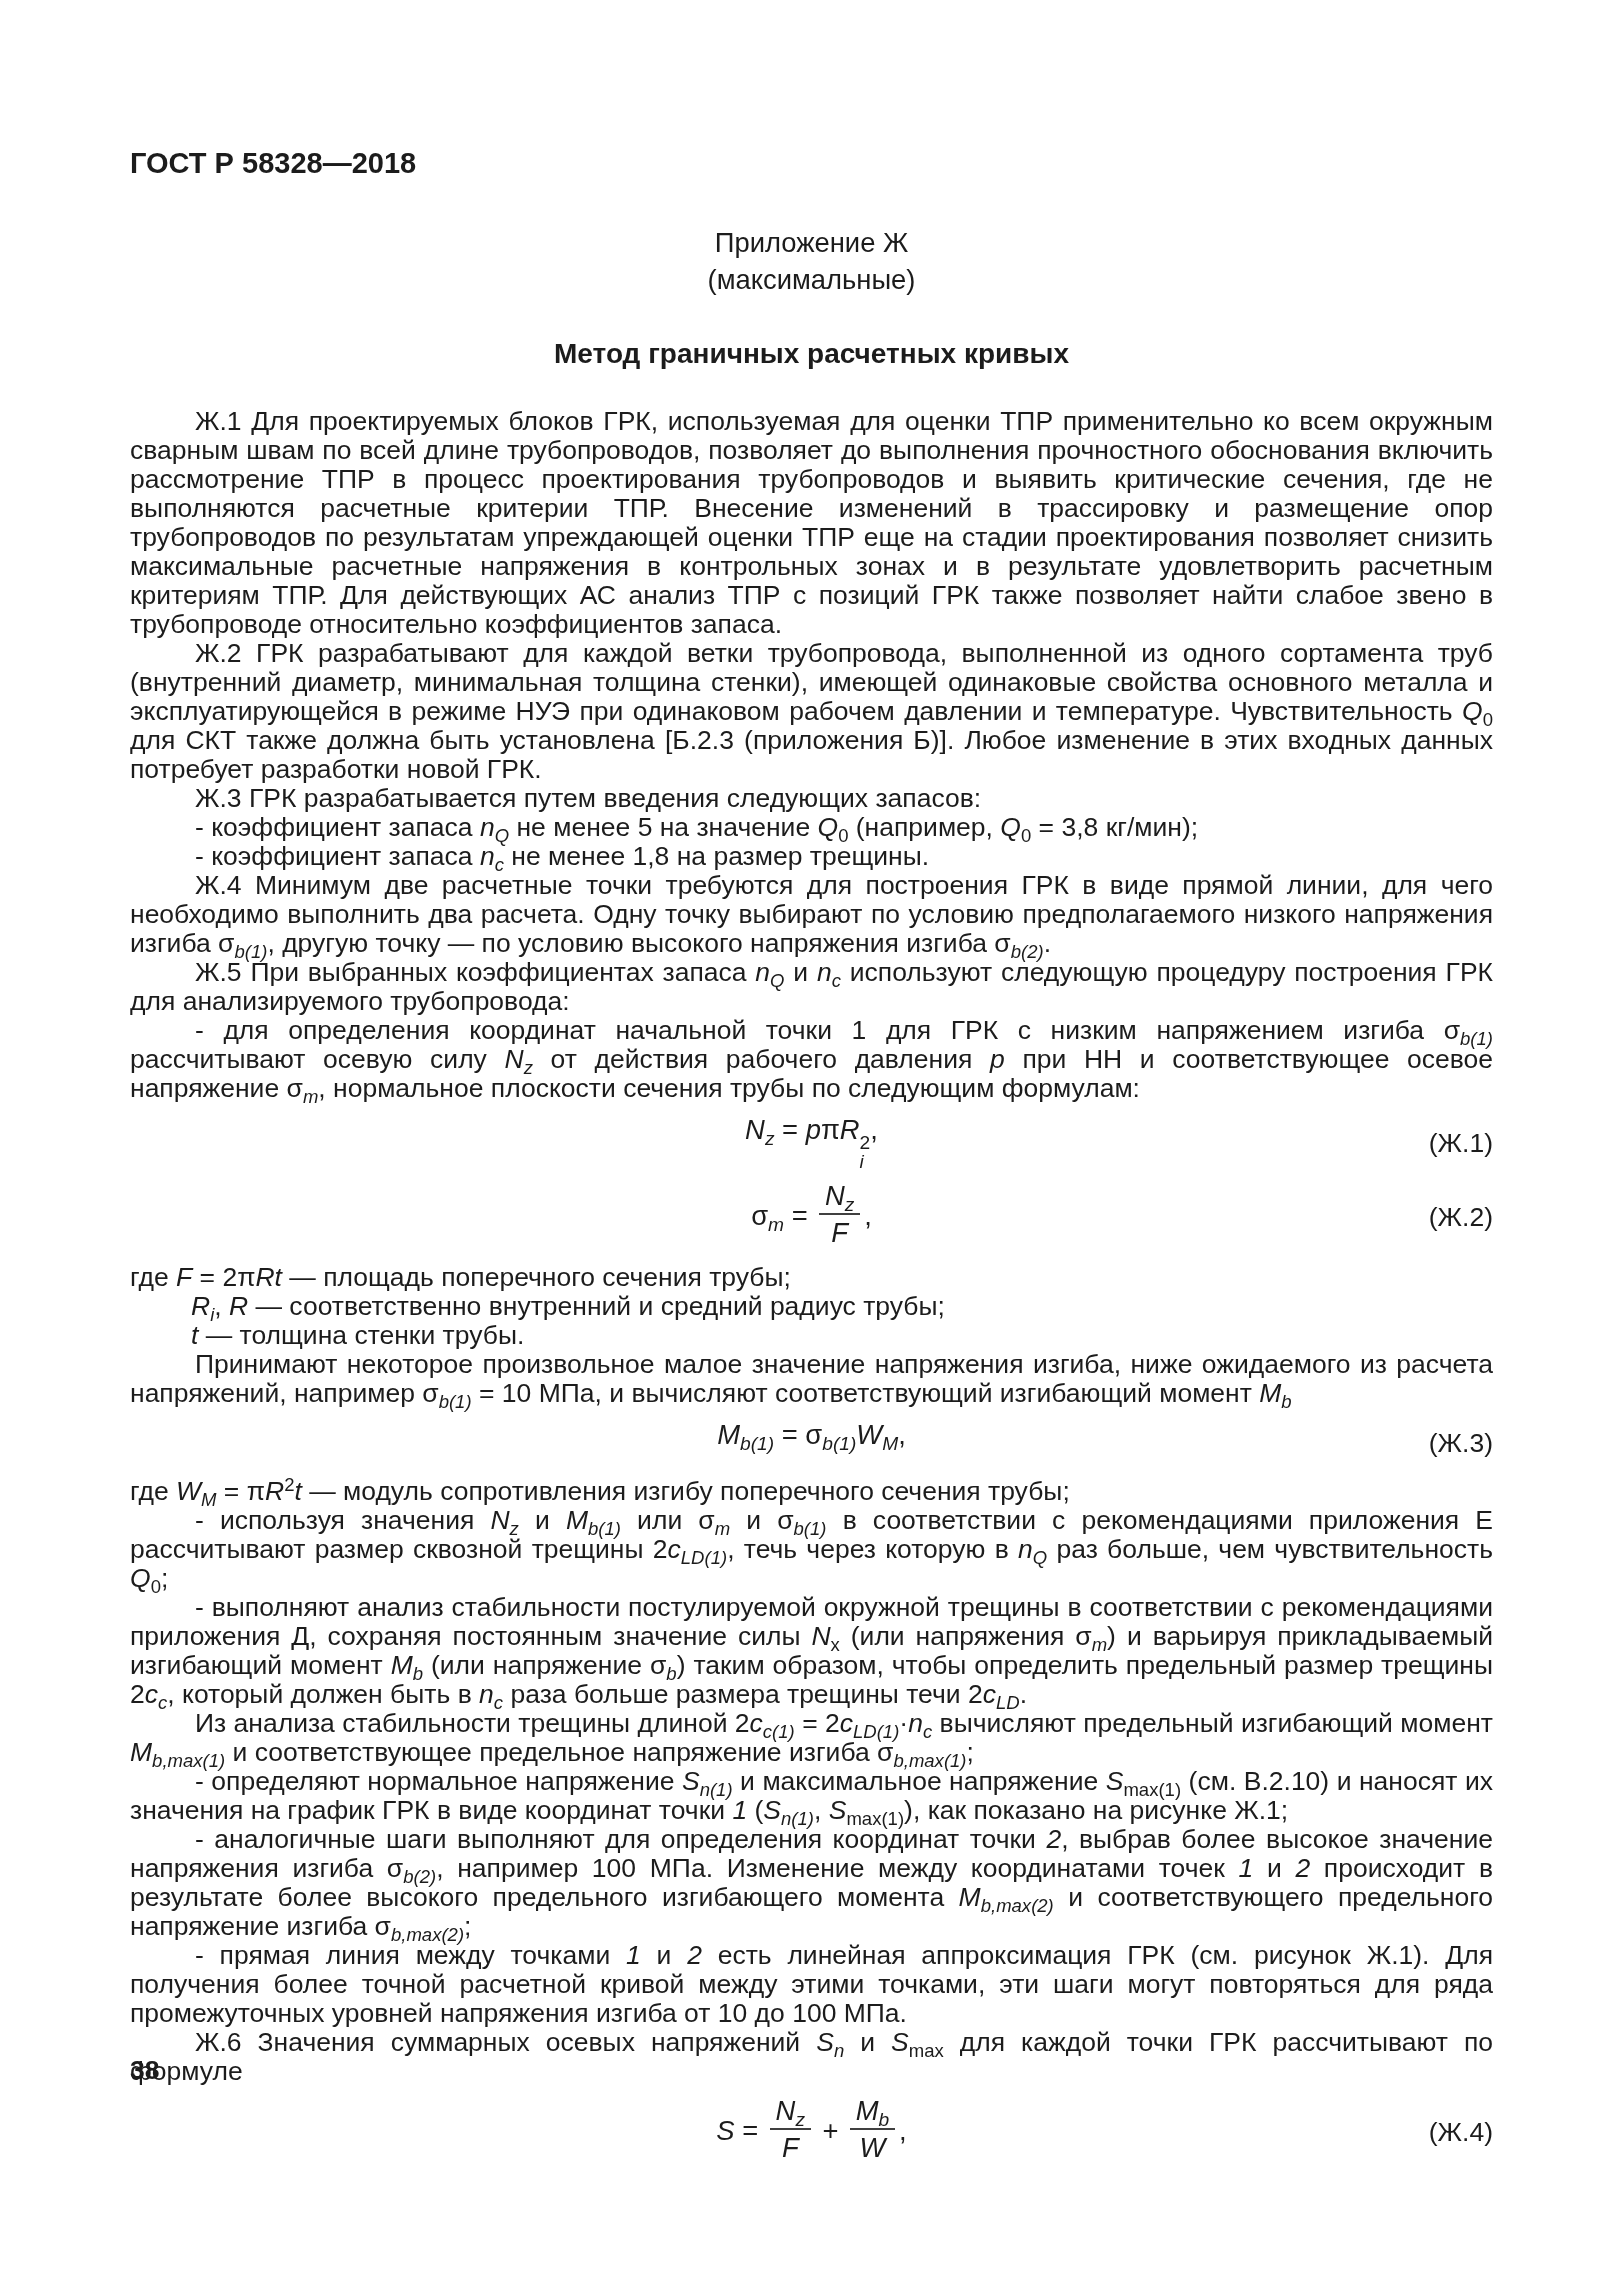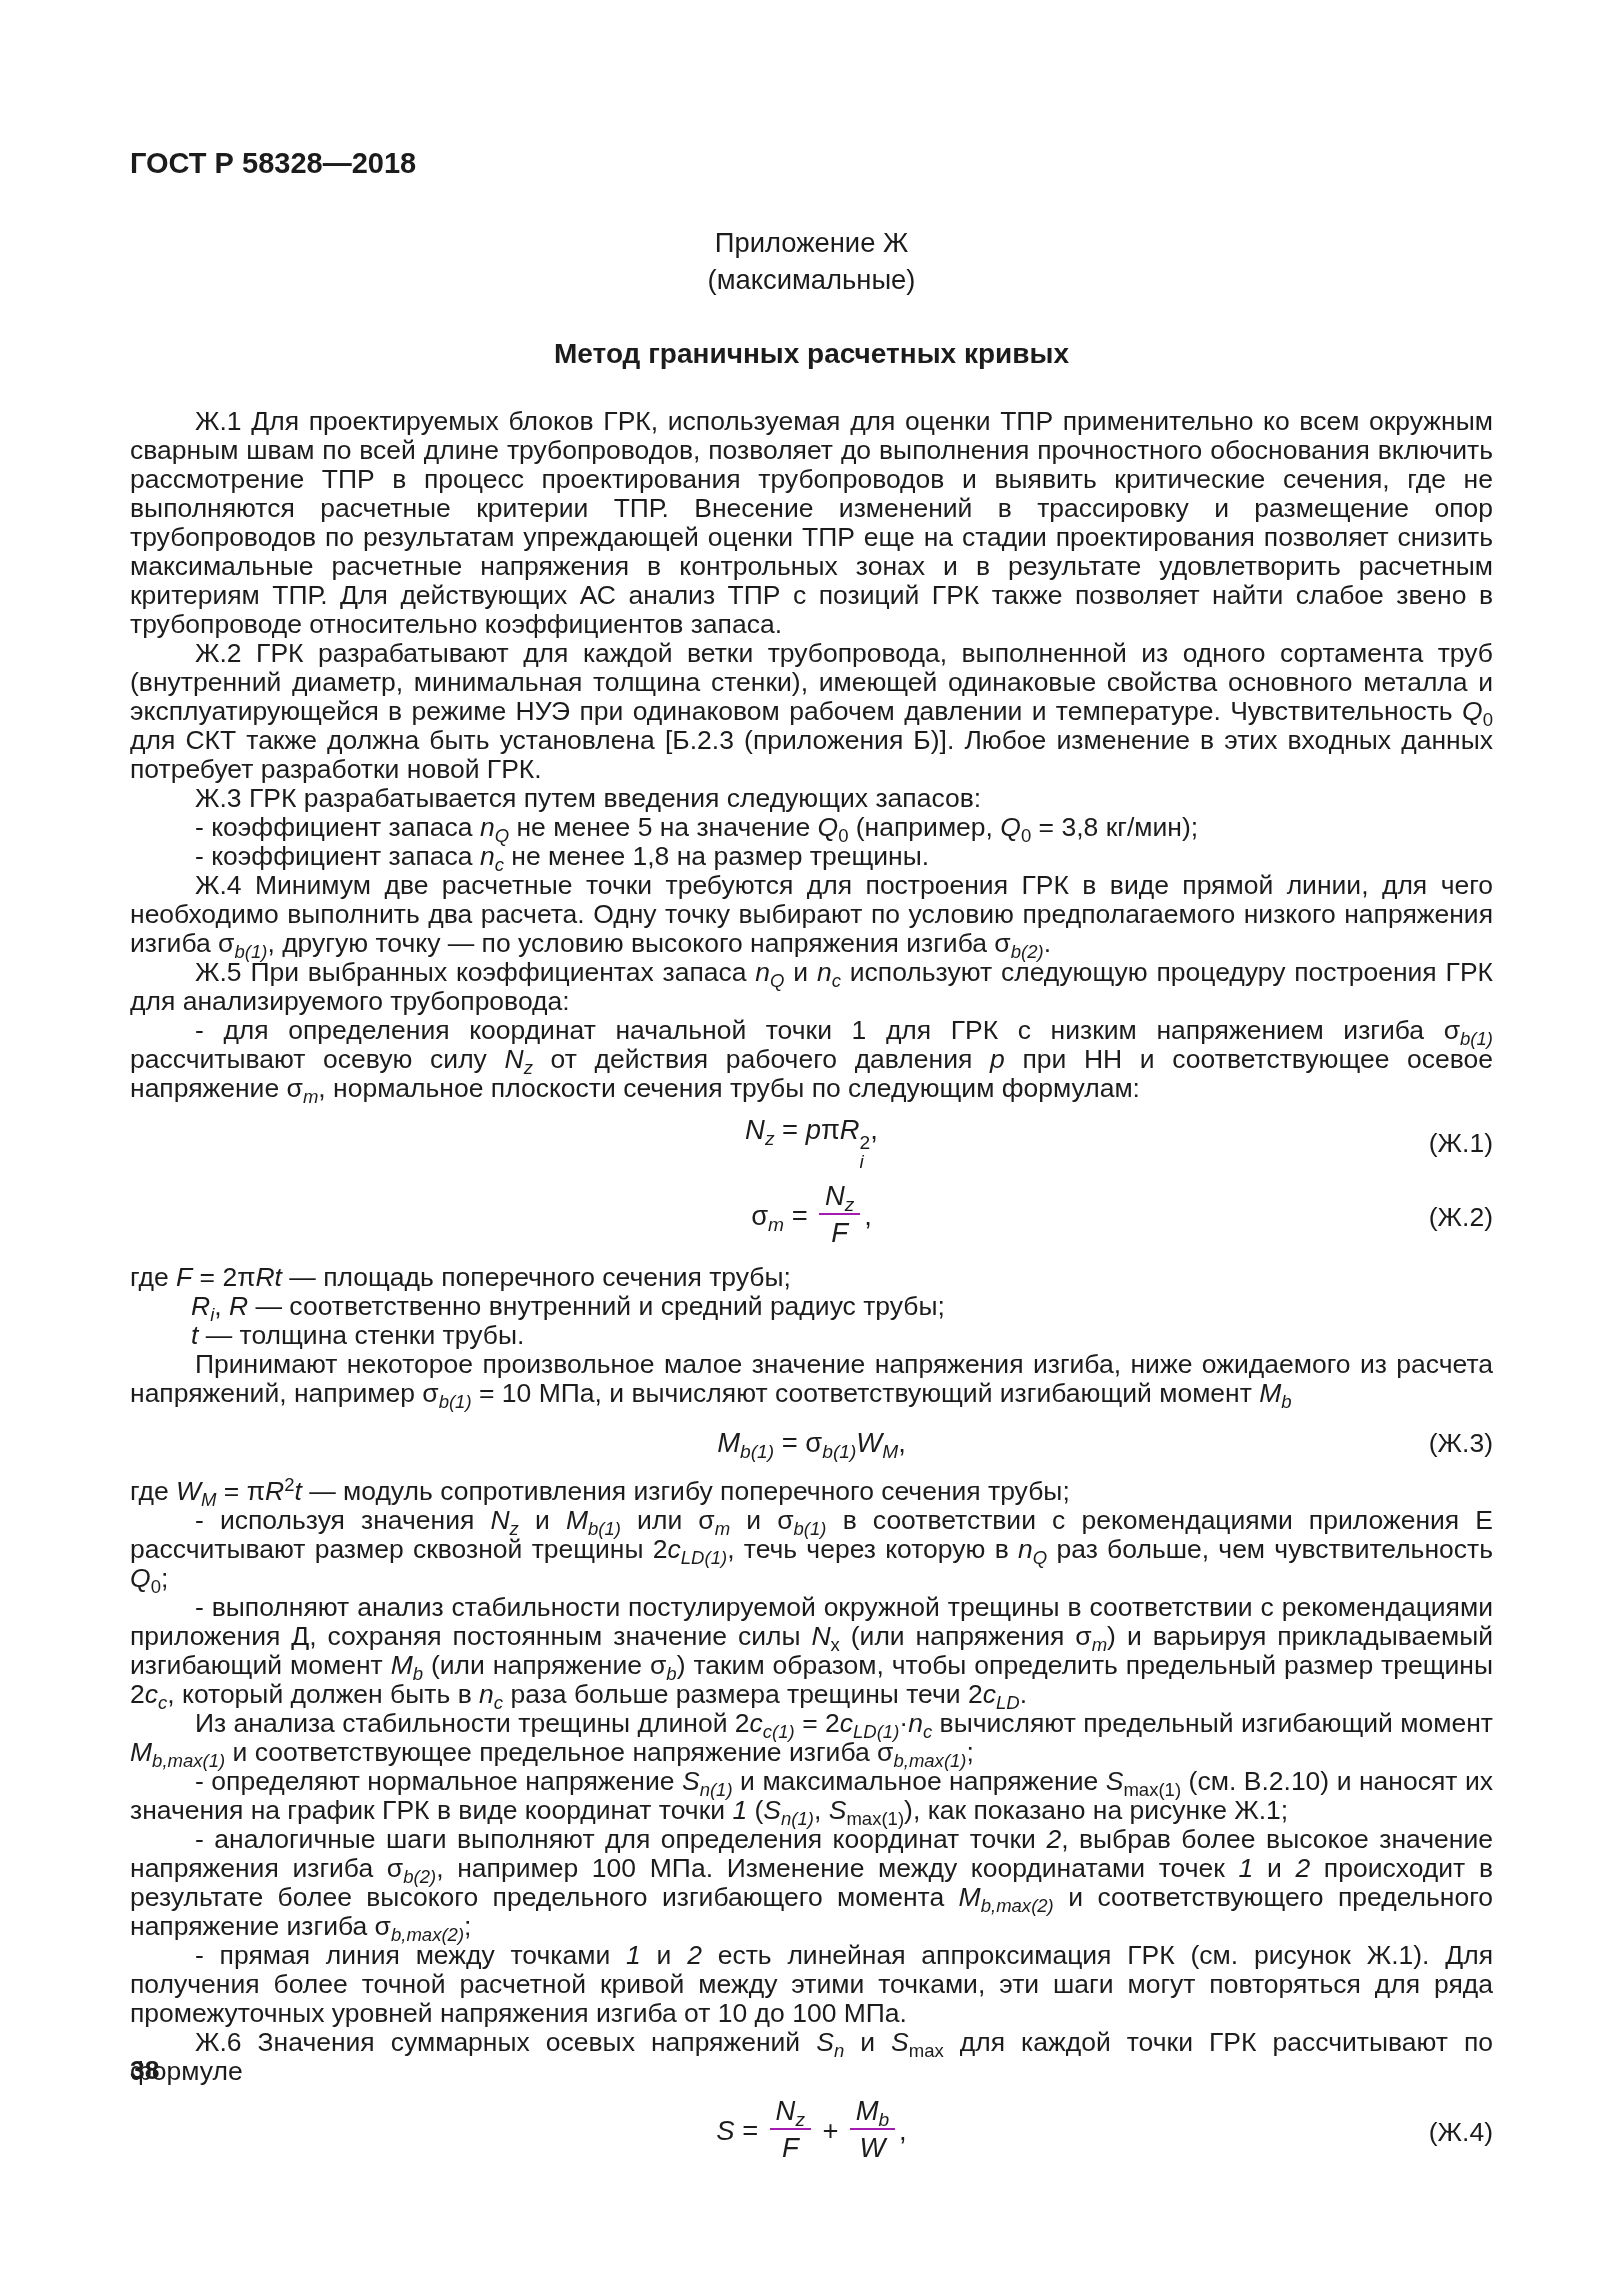--- a/index.html
+++ b/index.html
@@ -17,35 +17,35 @@
   }
   .doc-header{font-weight:bold;font-size:29px;line-height:33px;margin-bottom:48px;}
   .appendix-name{text-align:center;font-size:27.4px;margin:8px;}
   .appendix-type{text-align:center;font-size:27.4px;margin:0 0 43px 0;}
   .doc-title{text-align:center;font-weight:bold;font-size:28px;margin:0 0 37px 0;line-height:33px;}
   .doc-body{}
   .blk-p{text-indent:65px;text-align:justify;}
   .blk-hang{text-align:justify;}
   .blk-def{padding-left:61px;}
   .blk-formula{
-    display:flex;align-items:center;justify-content:center;
+    display:flex;align-items:flex-start;justify-content:center;
     position:relative;margin:11.8px 0;min-height:45px;
   }
   .f-body{flex:1;text-align:center;font-size:27.4px;}
   .f-label{position:absolute;right:0;top:50%;transform:translateY(-50%);font-size:26.5px;}
   .i{font-style:italic;}
   .sub{font-size:0.7em;vertical-align:-0.3em;line-height:0;}
   .isub{font-size:0.7em;vertical-align:-0.3em;line-height:0;font-style:italic;}
   .sup{font-size:0.7em;vertical-align:0.5em;line-height:0;}
   .stack{display:inline-flex;flex-direction:column;align-items:flex-start;
     font-size:0.7em;line-height:0.95;vertical-align:-0.55em;}
   .st-sub{font-style:italic;}
   .frac{display:inline-flex;flex-direction:column;align-items:center;
     vertical-align:middle;line-height:1.15;margin:0 3.9px;position:relative;top:-2.9px;}
-  .frac .num{border-bottom:2px solid #a21caf;padding:0 5.9px 2px;}
+  .frac .num{border-bottom:2px solid #404040;padding:0 5.9px 2px;}
   .frac .den{padding-top:2px;}
   .page-number{position:absolute;left:130px;top:2056px;font-size:26.5px;font-weight:bold;}
 </style>
 </head>
 <body>
 
 <div class="page">
   <div class="doc-header">ГОСТ Р 58328—2018</div>
   <div class="appendix-name">Приложение Ж</div>
   <div class="appendix-type">(максимальные)</div>

